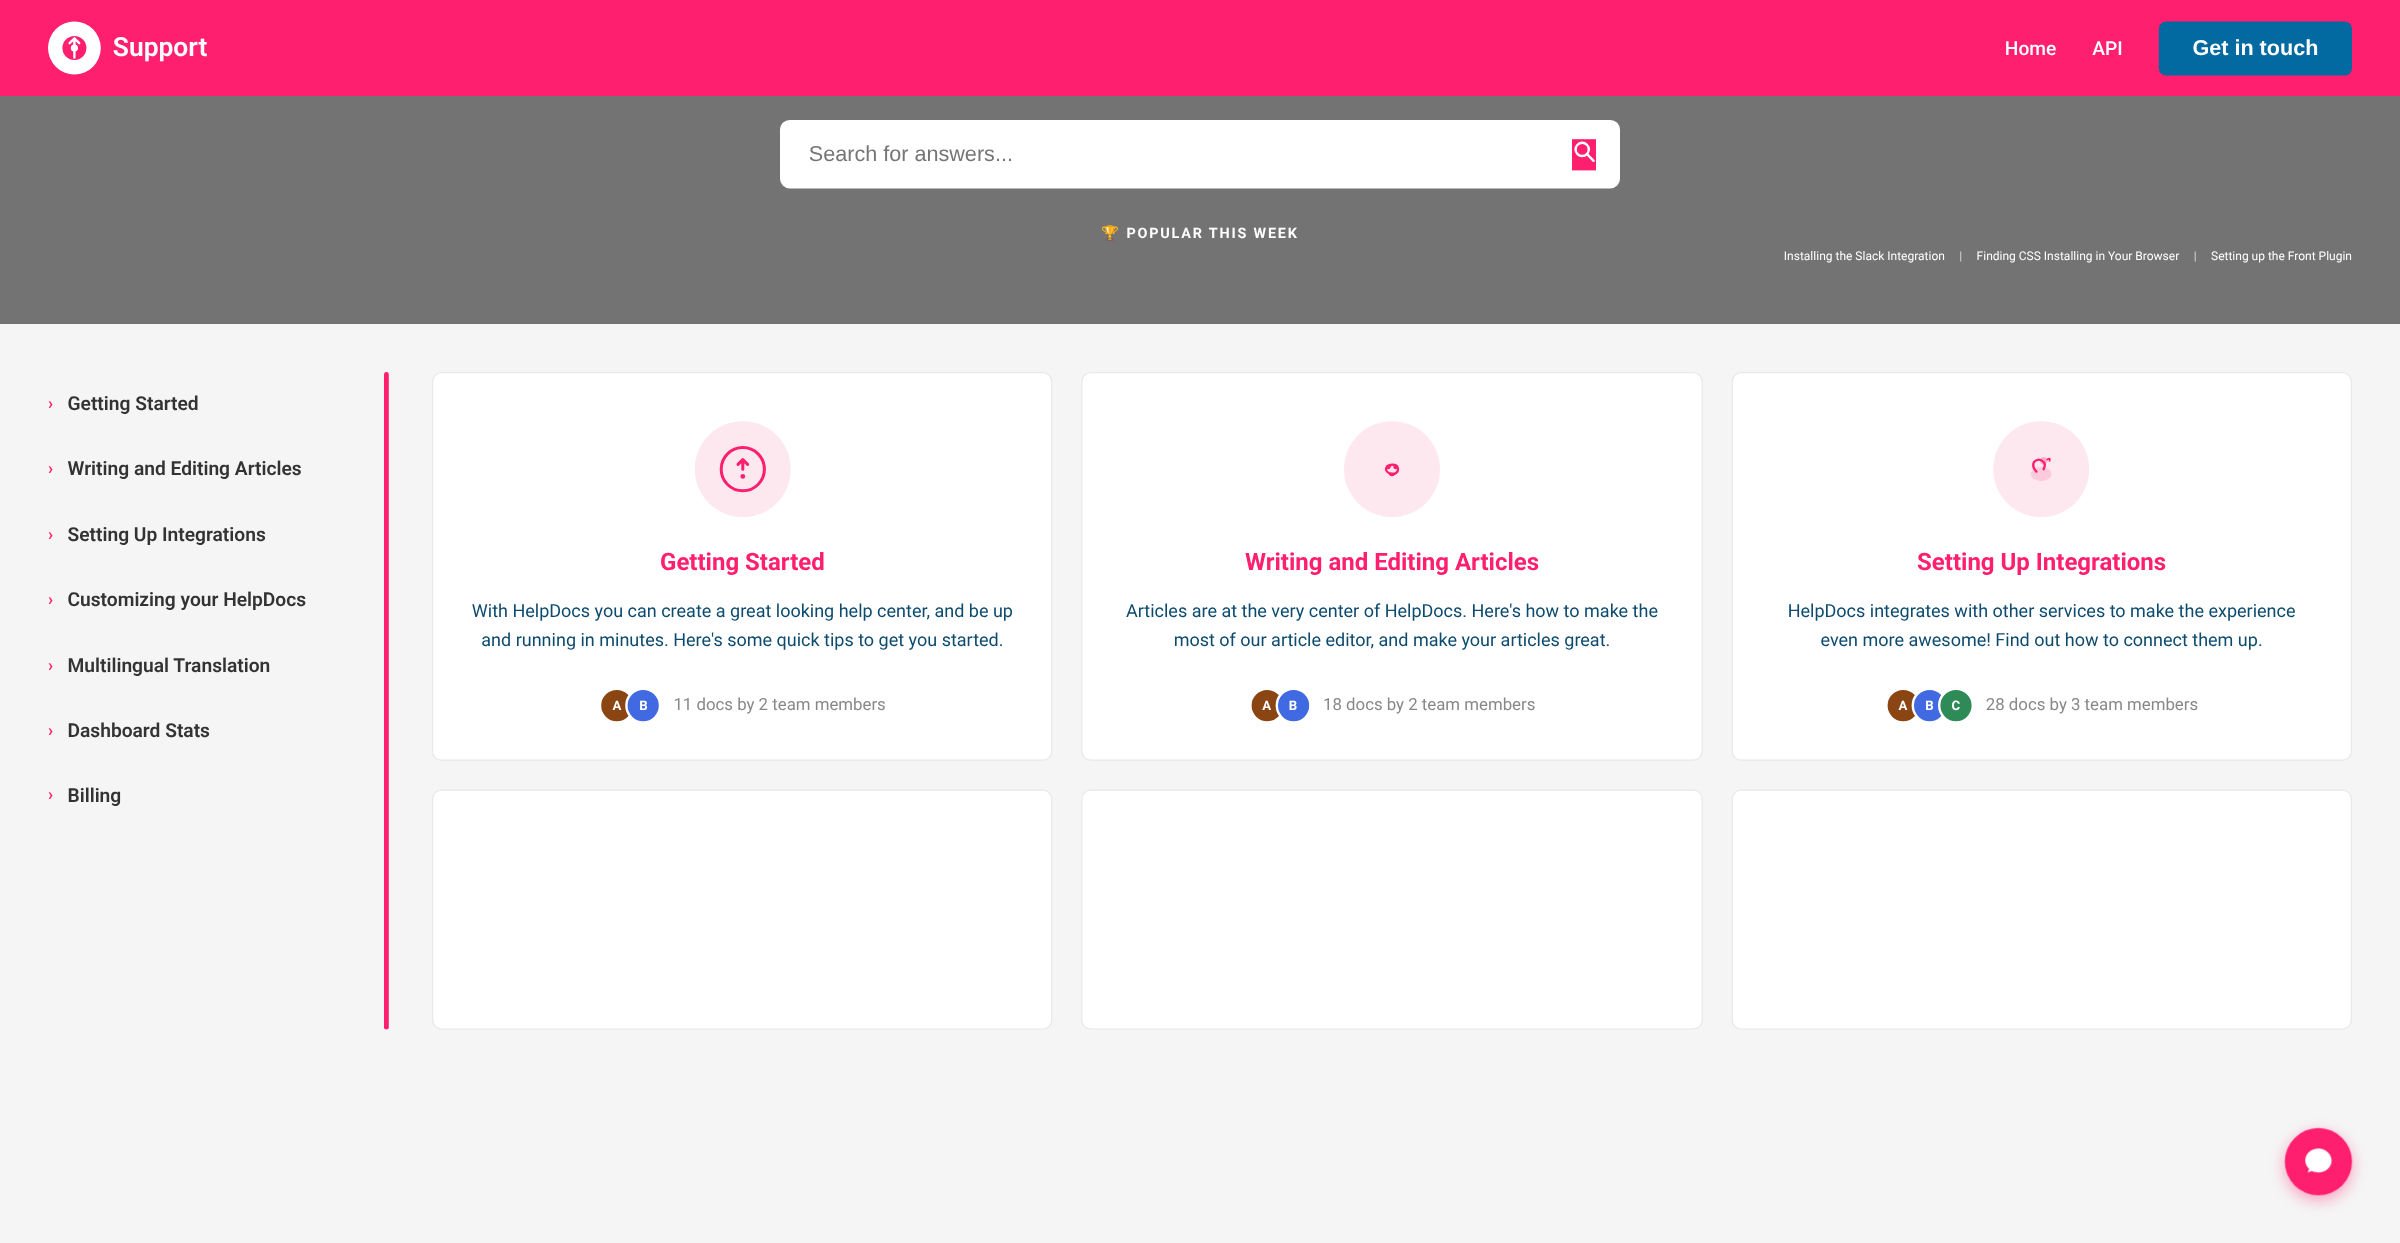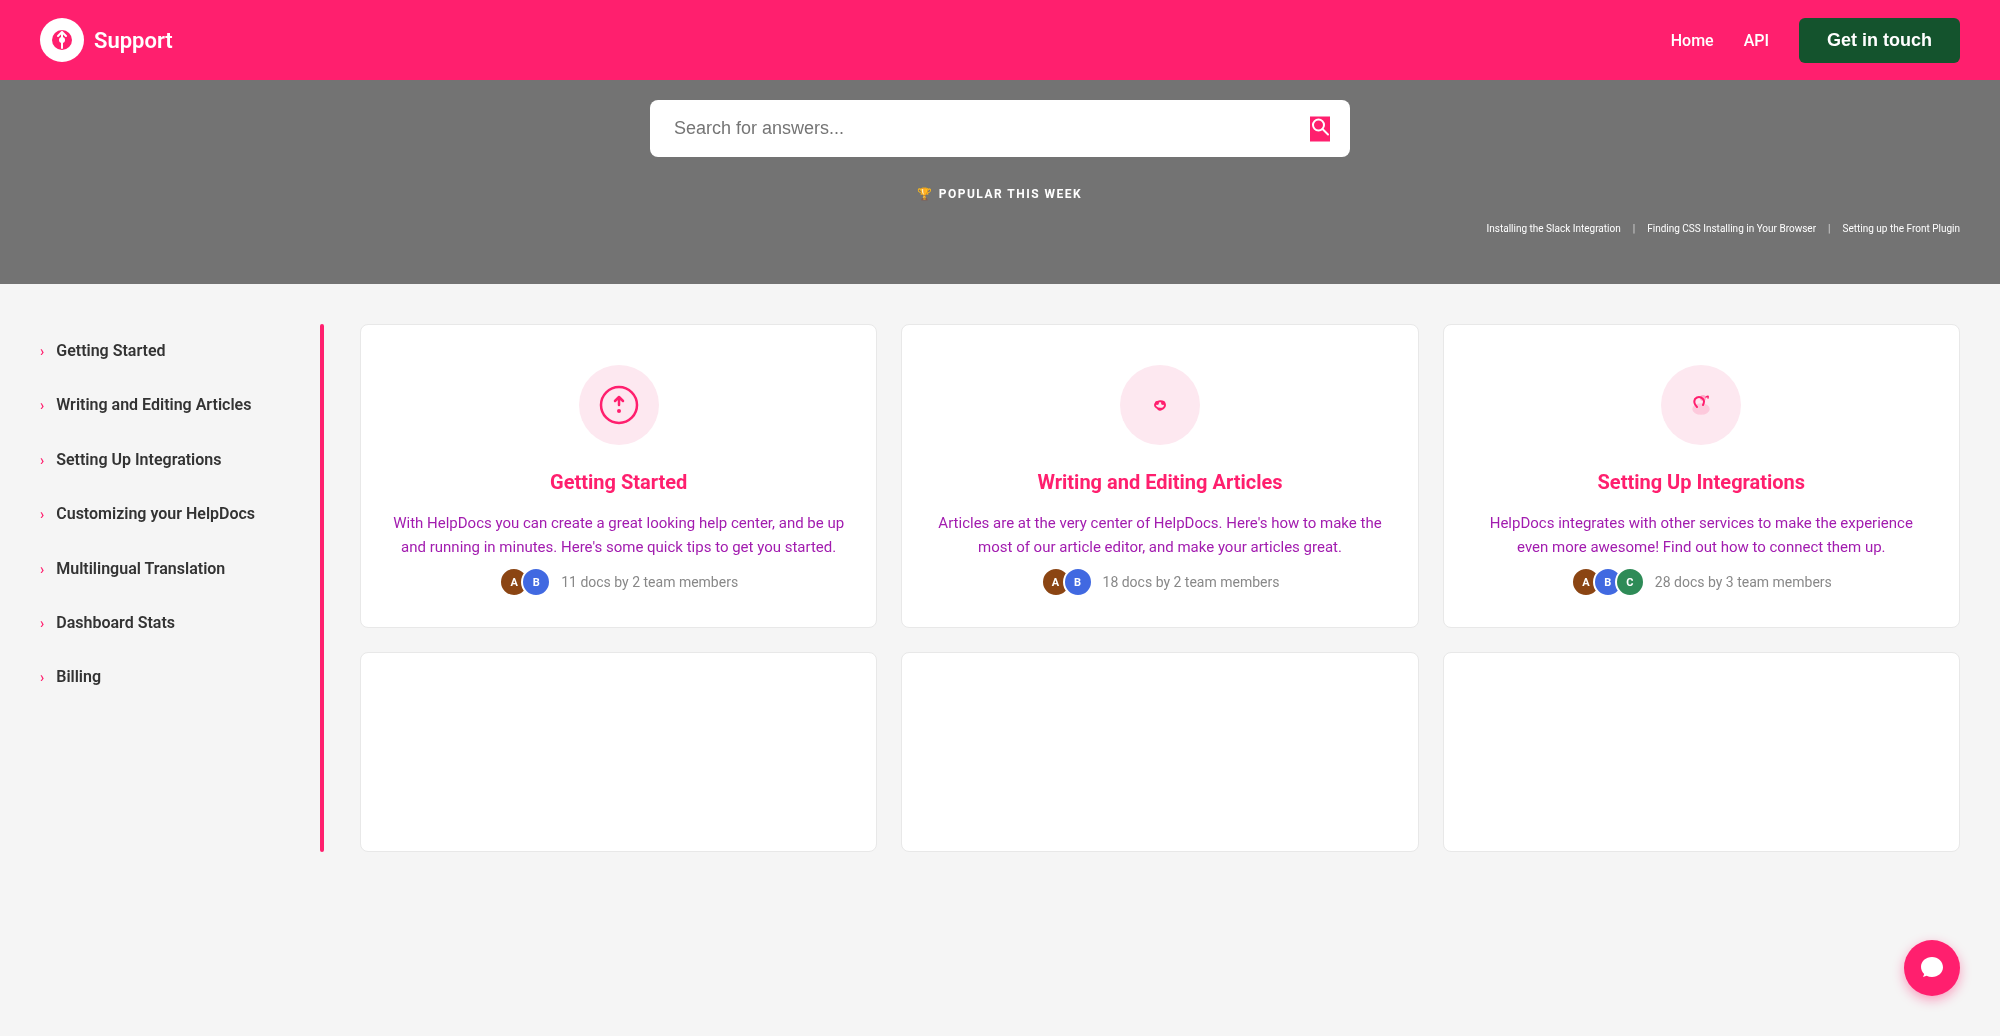--- a/index.html
+++ b/index.html
@@ -41,21 +41,21 @@
       align-items: center;
       gap: 30px;
     }
     .nav-link {
       color: white;
       text-decoration: none;
       font-size: 16px;
       font-weight: 500;
     }
     .btn-get-in-touch {
-      background: #14532d;
+      background: #0369a1;
       color: white;
       border: none;
       padding: 12px 28px;
       border-radius: 6px;
       font-size: 18px;
       font-weight: 600;
       cursor: pointer;
     }
 
     
@@ -90,21 +90,21 @@
       font-size: 20px;
     }
     .popular-section {
       color: white;
     }
     .popular-label {
       font-size: 12px;
       font-weight: 700;
       letter-spacing: 1.5px;
       text-transform: uppercase;
-      margin-bottom: 22px;
+      margin-bottom: 8px;
       display: flex;
       align-items: center;
       justify-content: center;
       gap: 6px;
     }
     .popular-links {
       font-size: 10px;
       display: flex;
       align-items: center;
       justify-content: flex-end;
@@ -180,24 +180,24 @@
       font-size: 36px;
     }
     .card-title {
       color: #ff1f6e;
       font-size: 20px;
       font-weight: 700;
       margin-bottom: 16px;
       line-height: 1.3;
     }
     .card-desc {
-      color: #a21caf;
+      color: #0c4a6e;
       font-size: 15px;
       line-height: 1.6;
-      margin-bottom: 8px;
+      margin-bottom: 28px;
     }
     .card-footer {
       display: flex;
       align-items: center;
       justify-content: center;
       gap: 10px;
     }
     .avatars {
       display: flex;
     }

